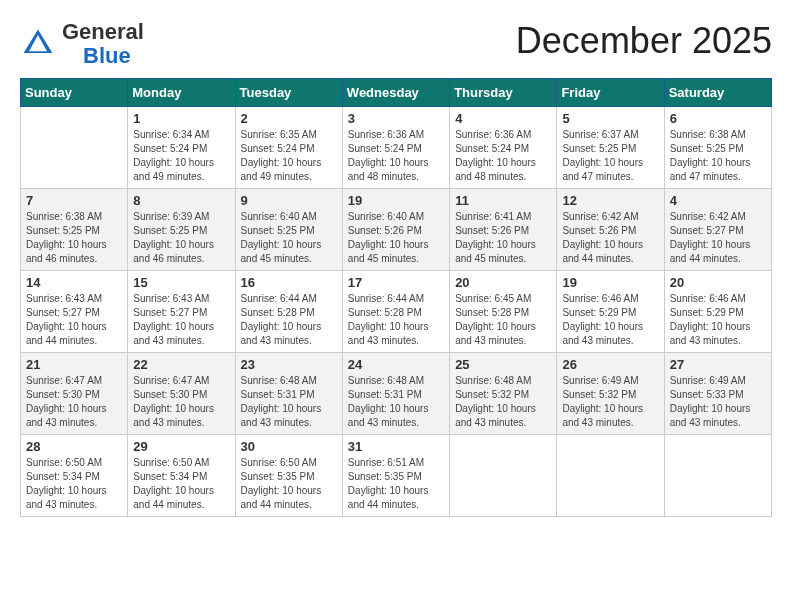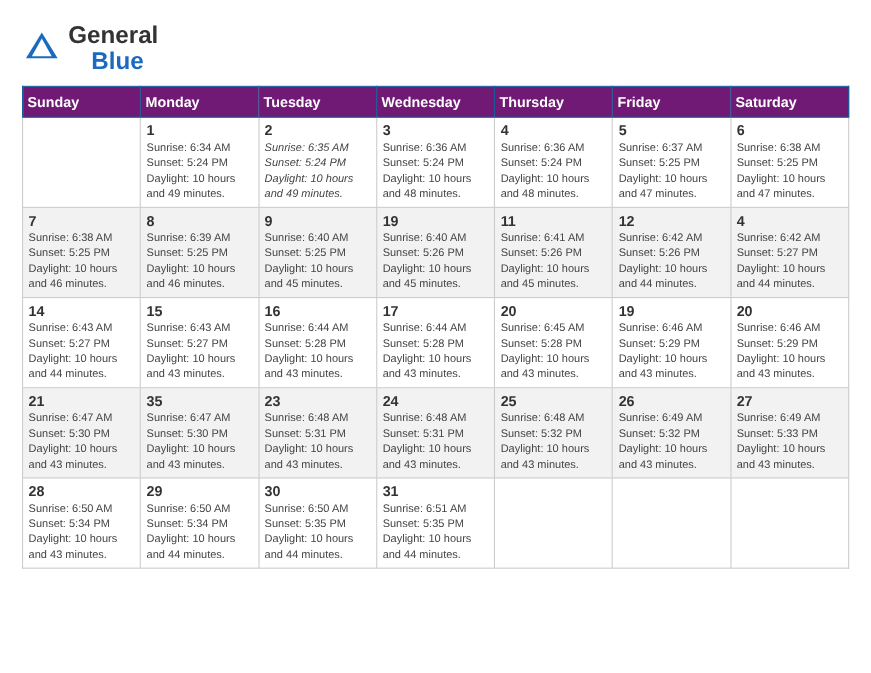--- a/index.html
+++ b/index.html
@@ -44,21 +44,21 @@
     .location {
       font-size: 14px;
       color: #555;
     }
     .calendar {
       width: 100%;
       border-collapse: collapse;
       border: 1px solid #ccc;
     }
     .calendar th {
-      background-color: #701a75;
+      background-color: #0f766e;
       color: #fff;
       font-size: 13px;
       font-weight: bold;
       padding: 6px 4px;
       text-align: left;
       border: 1px solid #1a5a9a;
     }
     .calendar td {
       vertical-align: top;
       border: 1px solid #ccc;
@@ -95,20 +95,21 @@
     <svg class="logo-icon" viewBox="0 0 40 40">
       <polygon points="20,4 36,30 4,30" fill="#1a6bbf"></polygon>
       <polygon points="20,10 30,28 10,28" fill="white"></polygon>
     </svg>
     <div class="logo-text">
       <span class="logo-general">General</span><br>
       <span class="logo-blue">Blue</span>
     </div>
   </div>
   <div class="title-block">
+    <div class="month-title">December 2025</div>
   </div>
 </div>
 
 <table class="calendar">
   <thead>
     <tr id="dow-row">
         <th>Sunday</th>
         <th>Monday</th>
         <th>Tuesday</th>
         <th>Wednesday</th>
@@ -122,21 +123,21 @@
         <td class="empty-cell"></td>
         <td>
           <div class="day-number">1</div>
           <div class="day-info" style="white-space: pre-line;">Sunrise: 6:34 AM
 Sunset: 5:24 PM
 Daylight: 10 hours
 and 49 minutes.</div>
         </td>
         <td>
           <div class="day-number">2</div>
-          <div class="day-info" style="white-space: pre-line; font-style: italic;">Sunrise: 6:35 AM
+          <div class="day-info" style="white-space: pre-line;">Sunrise: 6:35 AM
 Sunset: 5:24 PM
 Daylight: 10 hours
 and 49 minutes.</div>
         </td>
         <td>
           <div class="day-number">3</div>
           <div class="day-info" style="white-space: pre-line;">Sunrise: 6:36 AM
 Sunset: 5:24 PM
 Daylight: 10 hours
 and 48 minutes.</div>
@@ -267,21 +268,21 @@
       </tr>
       <tr class="row-shaded">
         <td>
           <div class="day-number">21</div>
           <div class="day-info" style="white-space: pre-line;">Sunrise: 6:47 AM
 Sunset: 5:30 PM
 Daylight: 10 hours
 and 43 minutes.</div>
         </td>
         <td>
-          <div class="day-number">35</div>
+          <div class="day-number">22</div>
           <div class="day-info" style="white-space: pre-line;">Sunrise: 6:47 AM
 Sunset: 5:30 PM
 Daylight: 10 hours
 and 43 minutes.</div>
         </td>
         <td>
           <div class="day-number">23</div>
           <div class="day-info" style="white-space: pre-line;">Sunrise: 6:48 AM
 Sunset: 5:31 PM
 Daylight: 10 hours

